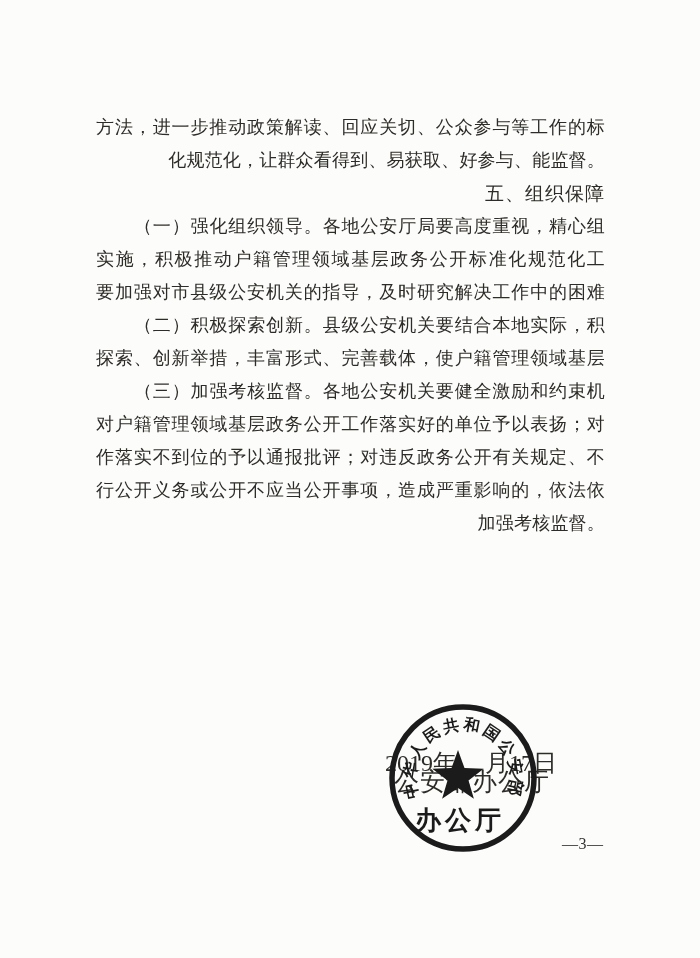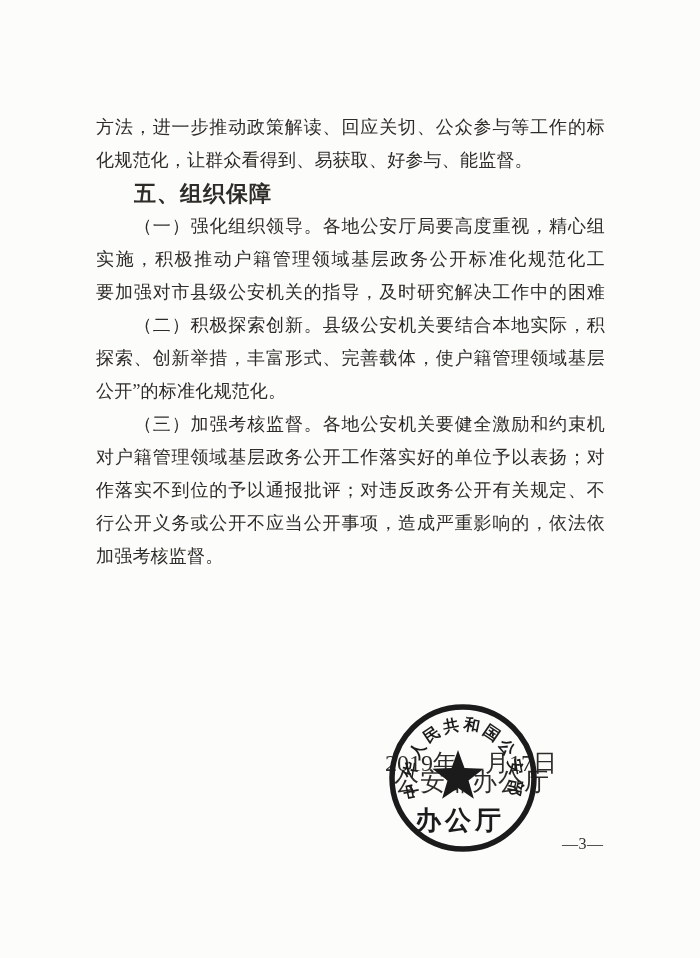--- a/index.html
+++ b/index.html
@@ -18,32 +18,32 @@
     color:var(--ink);
   }
   .body-text{
     position:absolute;
     left:96px;top:111px;
     width:509px;
     font-size:18px;
     line-height:33px;
     letter-spacing:0.2px;
   }
-  .line{height:33px;white-space:nowrap;}
+  .line{height:33px;white-space:nowrap;text-align:right;}
   .line.just{
     white-space:normal;
     text-align:justify;
     text-align-last:justify;
     overflow:hidden;
   }
   .line.indent{text-indent:38px;}
   .line.head{
     font-family:"Liberation Sans","DejaVu Sans",sans-serif;
-    font-weight:bold;
-    font-size:22px;
+    font-weight:normal;
+    font-size:19px;
     letter-spacing:1px;
   }
   .signature{
     position:absolute;left:0;top:0;z-index:1;
   }
   .sig-office{
     position:absolute;left:394px;top:770px;
     font-size:25px;line-height:24px;letter-spacing:1px;
     white-space:nowrap;
   }
@@ -74,21 +74,20 @@
 
   <div class="body-text">
     <div class="line just">方法，进一步推动政策解读、回应关切、公众参与等工作的标准</div>
     <div class="line">化规范化，让群众看得到、易获取、好参与、能监督。</div>
     <div class="line head indent">五、组织保障</div>
     <div class="line just indent">（一）强化组织领导。各地公安厅局要高度重视，精心组织</div>
     <div class="line just">实施，积极推动户籍管理领域基层政务公开标准化规范化工作。</div>
     <div class="line just">要加强对市县级公安机关的指导，及时研究解决工作中的困难和</div>
     <div class="line just indent">（二）积极探索创新。县级公安机关要结合本地实际，积极</div>
     <div class="line just">探索、创新举措，丰富形式、完善载体，使户籍管理领域基层政</div>
-    <div class="line">公开”的标准化规范化。</div>
     <div class="line just indent">（三）加强考核监督。各地公安机关要健全激励和约束机制，</div>
     <div class="line just">对户籍管理领域基层政务公开工作落实好的单位予以表扬；对工</div>
     <div class="line just">作落实不到位的予以通报批评；对违反政务公开有关规定、不履</div>
     <div class="line just">行公开义务或公开不应当公开事项，造成严重影响的，依法依规</div>
     <div class="line">加强考核监督。</div>
   </div>
 
   <div class="signature">
     <div class="sig-office">公安部办公厅</div>
     <div class="sig-date"><span>2019年</span><span class="gap"></span><span>月17日</span></div>

